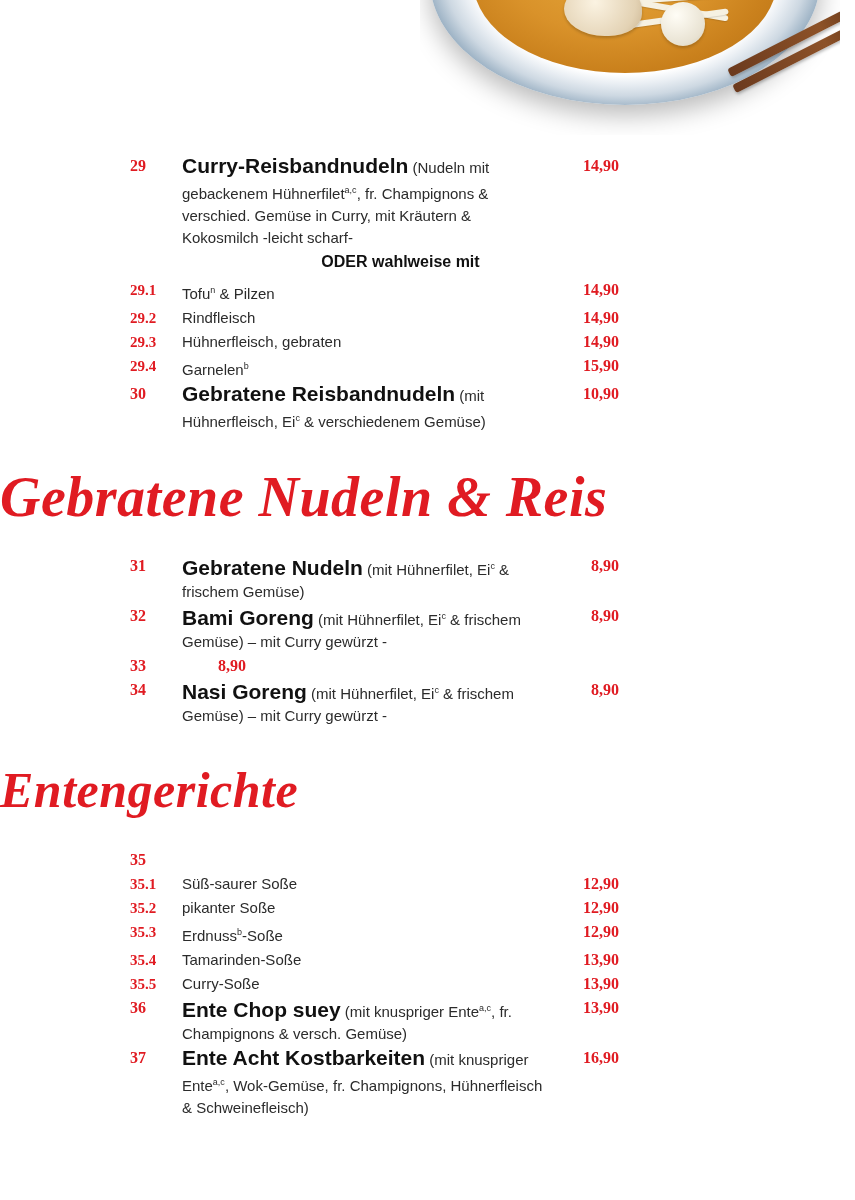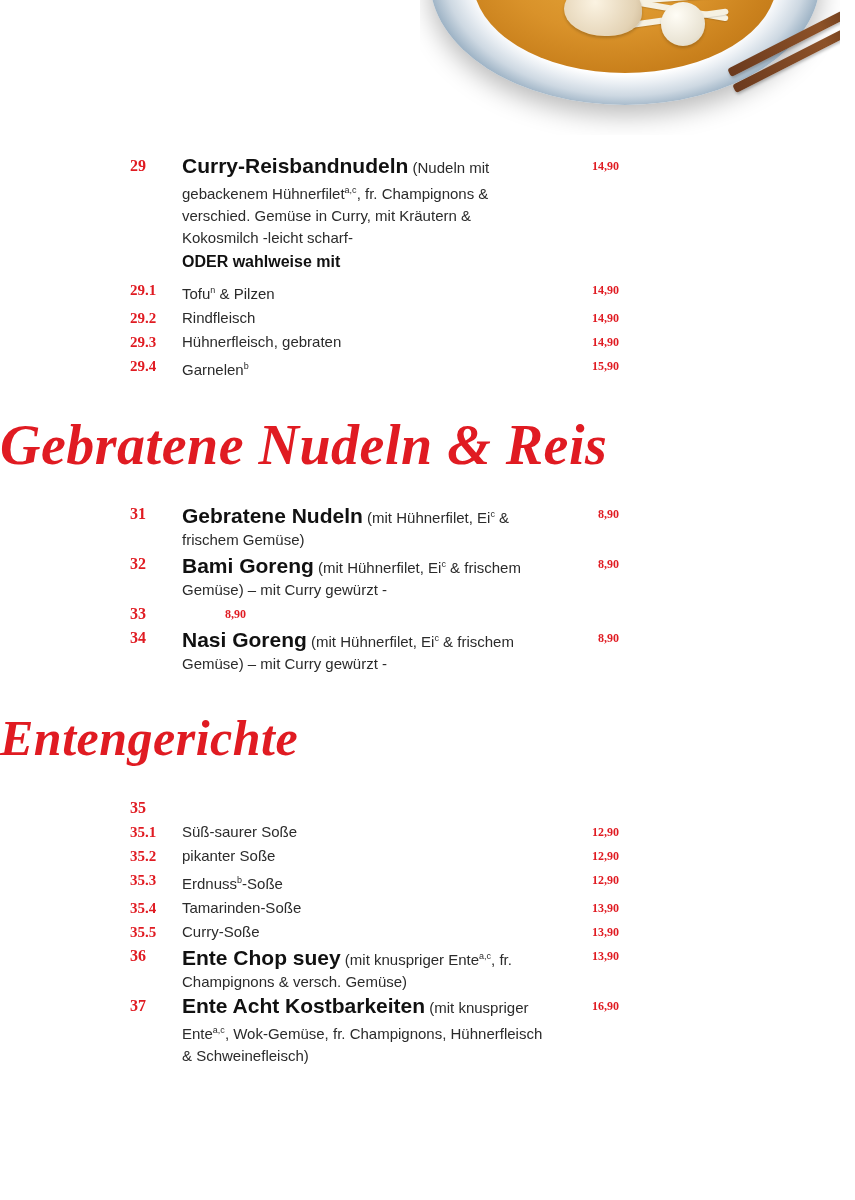--- a/index.html
+++ b/index.html
@@ -113,32 +113,33 @@
     font-weight: bold;
     color: #111;
     font-size: 21px;
   }
   .price {
     flex: 0 0 64px;
     width: 64px;
     text-align: right;
     color: #e01b22;
     font-weight: bold;
-    font-size: 12px;
+    font-size: 16px;
     line-height: 22px;
     font-family: "Liberation Serif", serif;
   }
   sup {
     font-size: 9px;
     vertical-align: super;
     text-align: center;
   }
   .or-line {
     padding: 0 130px;
     margin: 2px 0 6px 0;
+    justify-content: center;
   }
   .or-line .spacer { width: 52px; flex: 0 0 52px; }
   .or-text {
     font-weight: bold;
     font-size: 16px;
     color: #111;
     line-height: 22px;
   }
 
   .section-title {
@@ -211,20 +212,25 @@
     <div class="desc"><span>Hühnerfleisch, gebraten</span></div>
     <div class="price">14,90</div>
   </div>
 
   <div class="row">
     <div class="num sub">29.4</div>
     <div class="desc"><span>Garnelen</span><sup>b</sup></div>
     <div class="price">15,90</div>
   </div>
 
+  <div class="row">
+    <div class="num">30</div>
+    <div class="desc"><b>Gebratene Reisbandnudeln</b><span> (mit Hühnerfleisch, Ei</span><sup>c</sup><span> &amp; verschiedenem Gemüse)</span></div>
+    <div class="price">10,90</div>
+  </div>
 
   <div class="section-title big">Gebratene Nudeln &amp; Reis</div>
 
   <div class="row">
     <div class="num">31</div>
     <div class="desc"><b>Gebratene Nudeln</b><span> (mit Hühnerfilet, Ei</span><sup>c</sup><span> &amp; frischem Gemüse)</span></div>
     <div class="price">8,90</div>
   </div>
 
   <div class="row">

